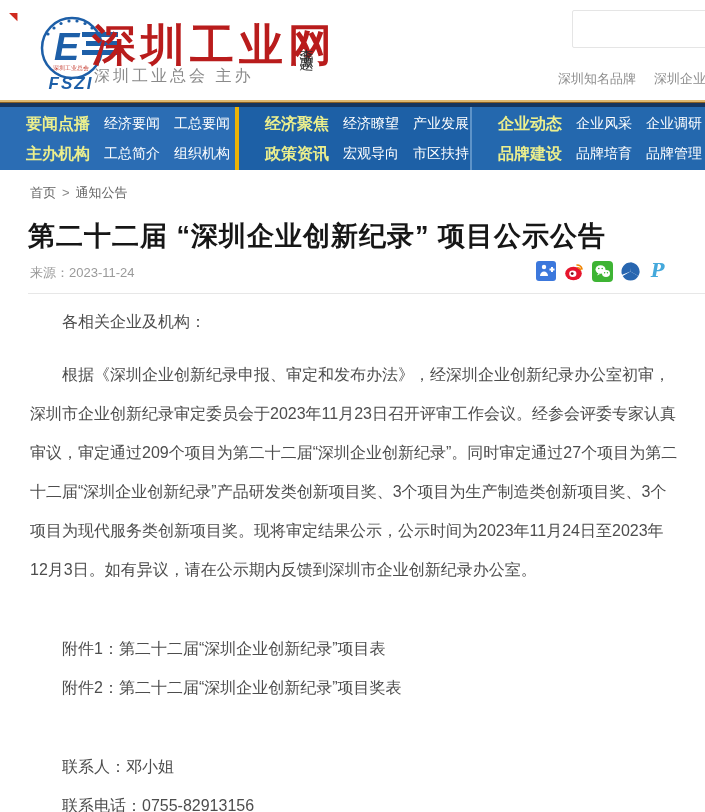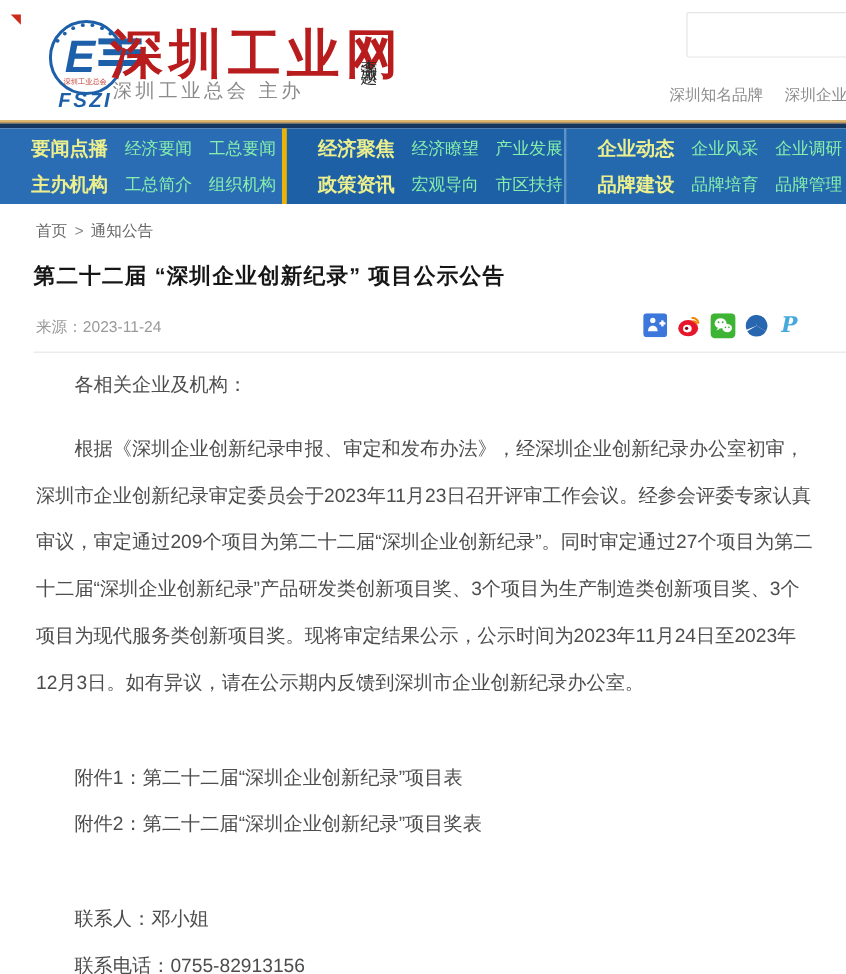--- a/index.html
+++ b/index.html
@@ -24,29 +24,29 @@
   .nav-line-gold { height:2px; background:#ddb76f; }
   .nav-line-brown { height:1px; background:#8a5f23; }
   .nav-line-navy { height:4px; background:#16355e; }
   .nav-body { display:flex; height:63px; }
   .nav-col { width:235px; height:63px; padding:2px 0 0 26px; }
   .nav-col-1 { background:#2b6db4; }
   .nav-col-2 { background:#1d60a6; border-left:4px solid #eab308; }
   .nav-col-3 { background:#2468ae; border-left:2px solid #5e93c8; }
   .nav-row { display:flex; align-items:center; height:30px; white-space:nowrap; }
   .nav-cat { color:#ecef8d; font-weight:bold; font-size:16px; margin-right:14px; cursor:pointer; }
-  .nav-link { color:#86efac; font-size:14px; margin-right:14px; cursor:pointer; }
+  .nav-link { color:#ffffff; font-size:14px; margin-right:14px; cursor:pointer; }
 
   
   .breadcrumb { position:absolute; top:184px; left:30px; font-size:13px; color:#666; }
   .breadcrumb .crumb { cursor:pointer; }
   .breadcrumb .sep { margin:0 6px; color:#888; }
 
   
-  .article-title { position:absolute; top:218px; left:28px; width:660px; font-size:18px; font-weight:600; color:#161616; letter-spacing:1px; white-space:nowrap; }
+  .article-title { position:absolute; top:218px; left:28px; width:660px; font-size:27px; font-weight:600; color:#161616; letter-spacing:1px; white-space:nowrap; }
   .meta-row { position:absolute; top:264px; left:30px; width:660px; height:22px; font-size:13px; color:#9a9a9a; }
   .meta-row .src { }
   .share-bar { position:absolute; top:260px; right:36px; display:flex; gap:6px; }
   .share-ic { width:22px; height:22px; display:flex; align-items:center; justify-content:center; cursor:pointer; }
   .divider { position:absolute; top:293px; left:28px; width:677px; height:1px; background:#e7e7e7; }
 
   .content { position:absolute; top:302px; left:30px; width:650px; font-size:16px; color:#4d4d4d; line-height:39px; }
   .content p { text-indent:2em; }
   .gap-md { margin-top:14px; }
   .gap-lg { margin-top:40px; }

